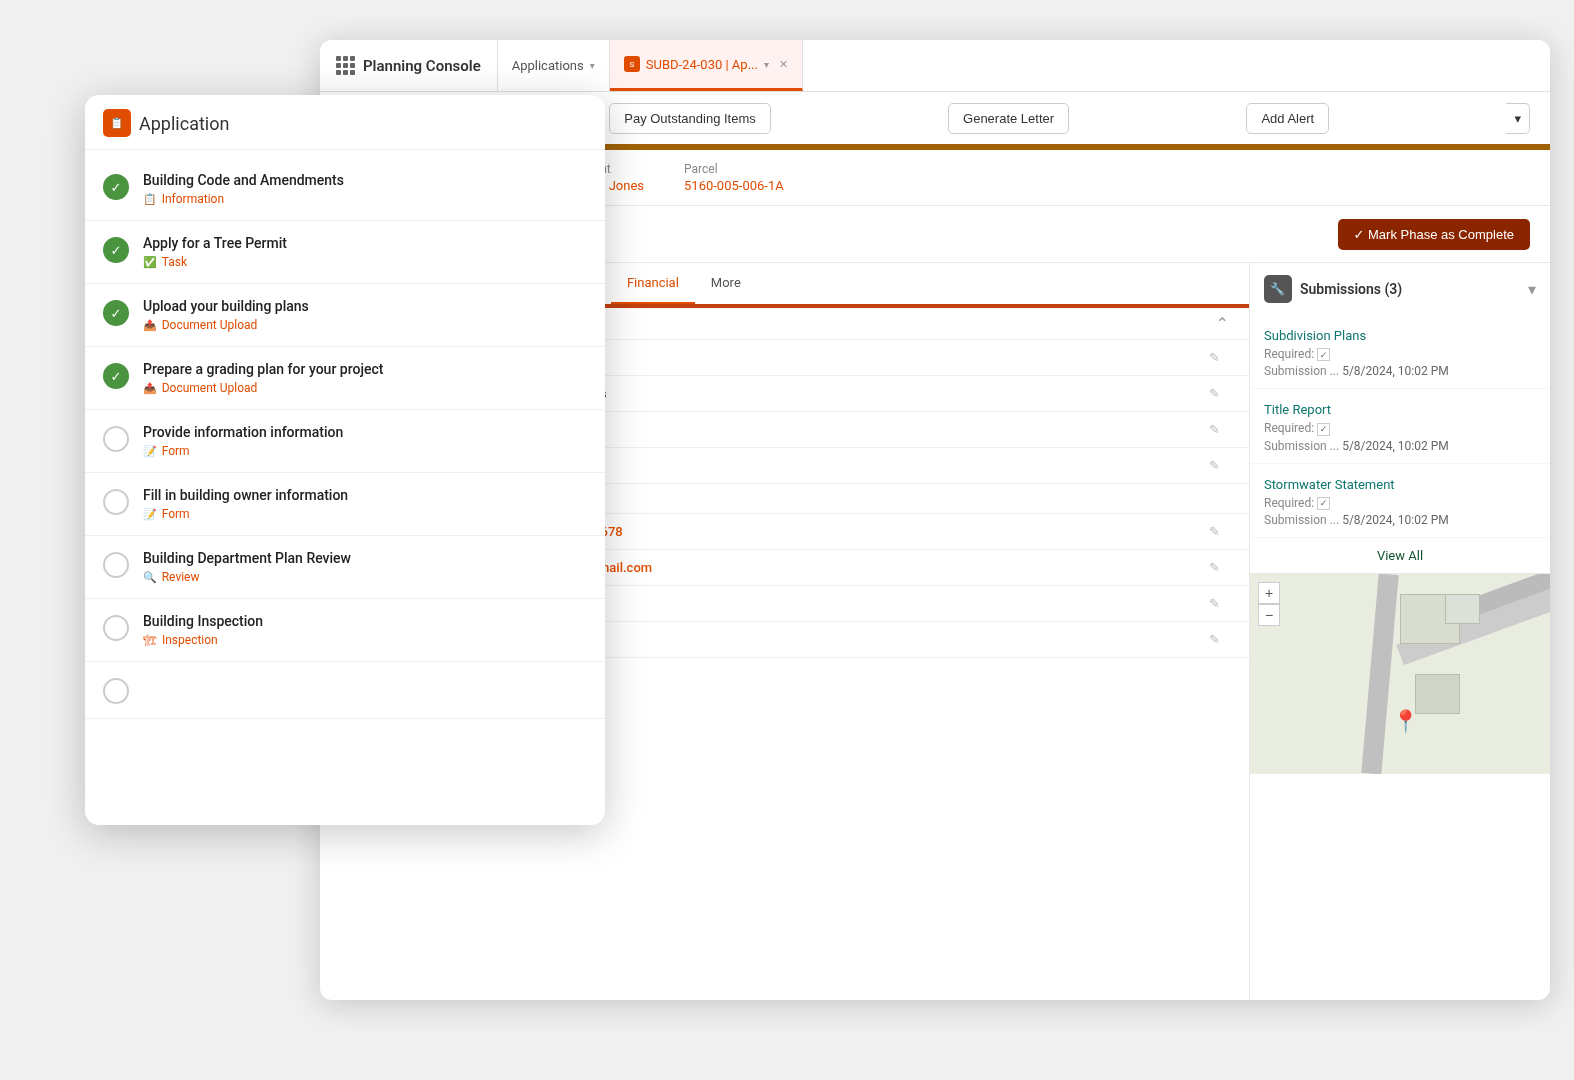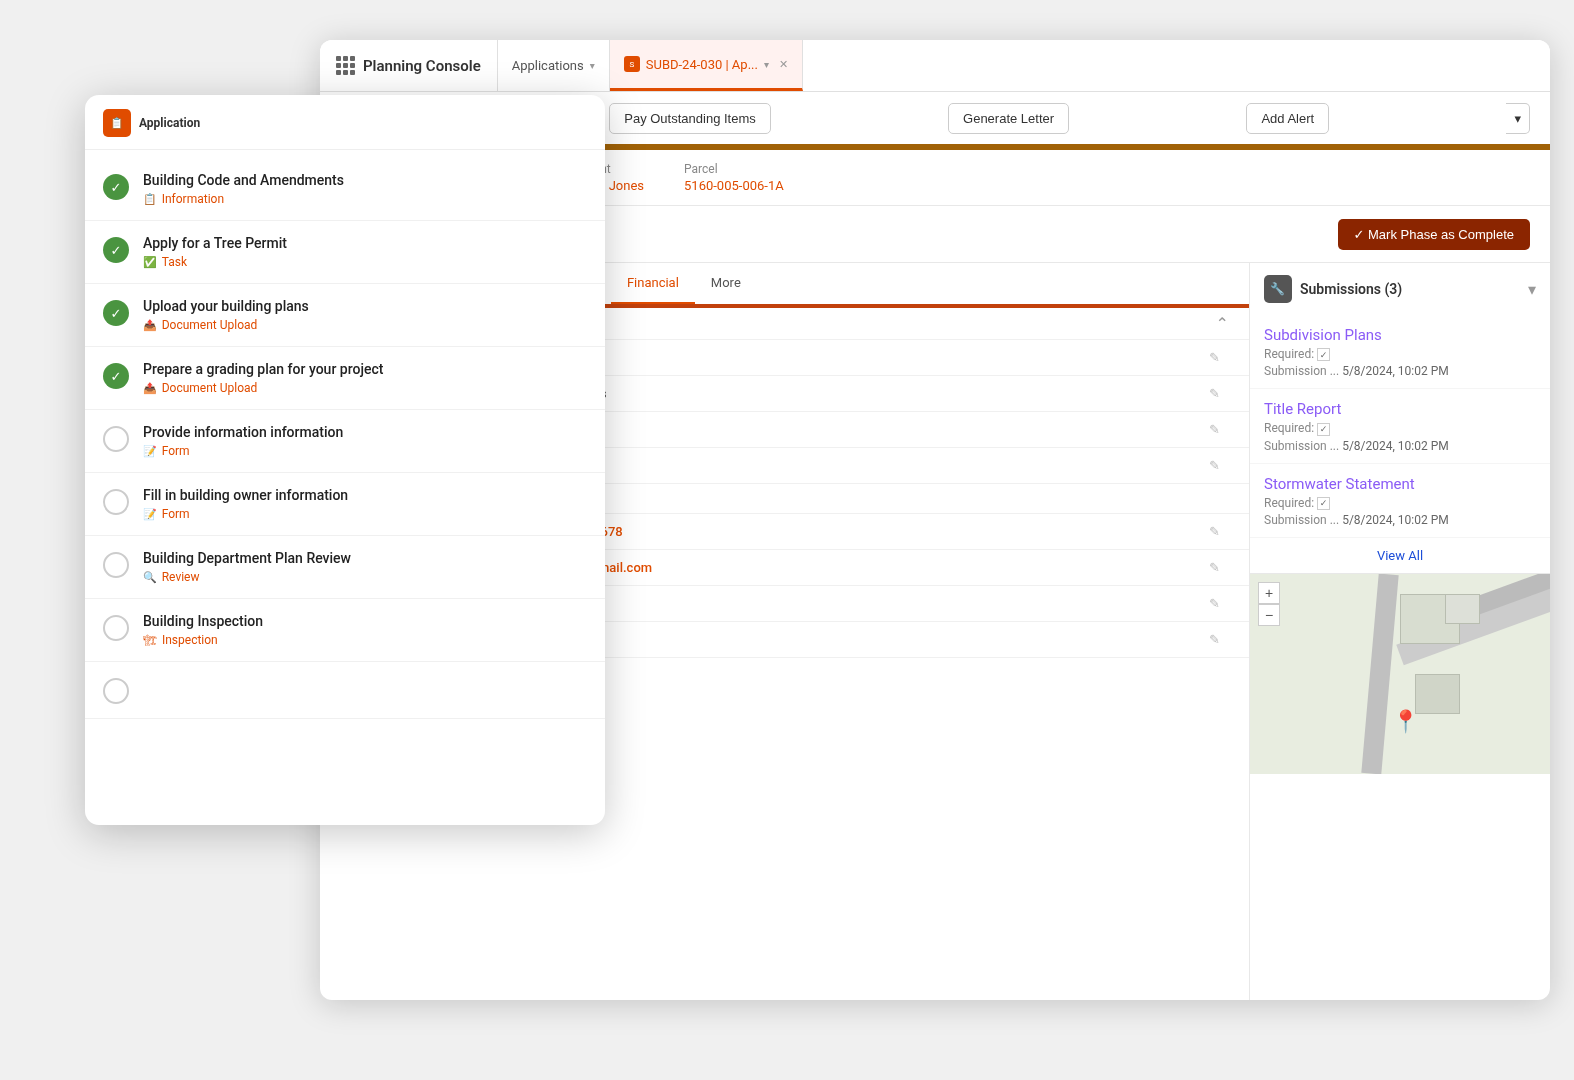--- a/index.html
+++ b/index.html
@@ -298,22 +298,22 @@
       justify-content: center;
       color: #fff;
       font-size: 12px;
     }
     .panel-dropdown { color: #999; cursor: pointer; }
     .submission-item {
       padding: 10px 14px;
       border-bottom: 1px solid #f5f5f5;
     }
     .submission-title {
-      color: #8b5cf6;
-      font-size: 15px;
+      color: #0f766e;
+      font-size: 13px;
       text-decoration: none;
       cursor: pointer;
     }
     .submission-detail {
       font-size: 12px;
       color: #666;
       margin-top: 3px;
     }
     .submission-detail .label { color: #888; }
     .checkbox-inline {
@@ -322,21 +322,21 @@
       display: inline-flex;
       align-items: center;
       justify-content: center;
       font-size: 9px;
       color: #666;
       vertical-align: middle;
     }
     .view-all {
       text-align: center;
       padding: 10px;
-      color: #1d4ed8;
+      color: #14532d;
       font-size: 13px;
       cursor: pointer;
     }
 
     
     .map-section {
       height: 200px;
       background: #e8ede0;
       position: relative;
       overflow: hidden;
@@ -406,22 +406,22 @@
       width: 28px; height: 28px;
       background: #e04c00;
       border-radius: 5px;
       display: flex;
       align-items: center;
       justify-content: center;
       color: #fff;
       font-size: 11px;
     }
     .overlay-header-title {
-      font-size: 12px;
-      font-weight: 700;
+      font-size: 18px;
+      font-weight: 400;
       color: #333;
     }
 
     .checklist {
       flex: 1;
       overflow-y: auto;
       padding: 8px 0;
     }
 
     .checklist-item {

